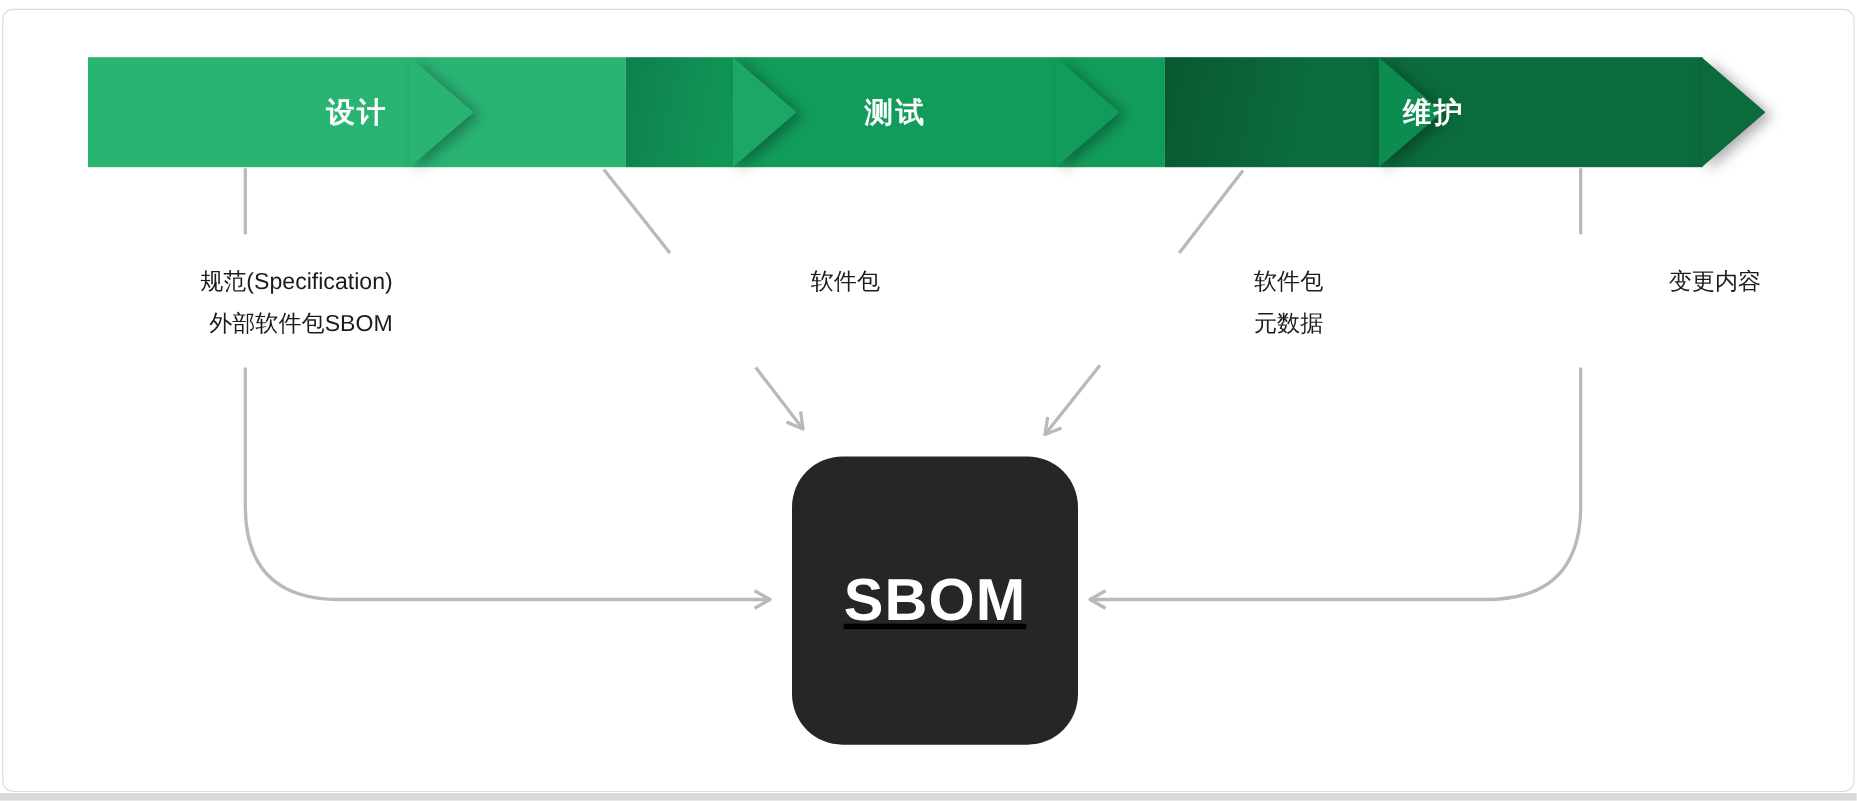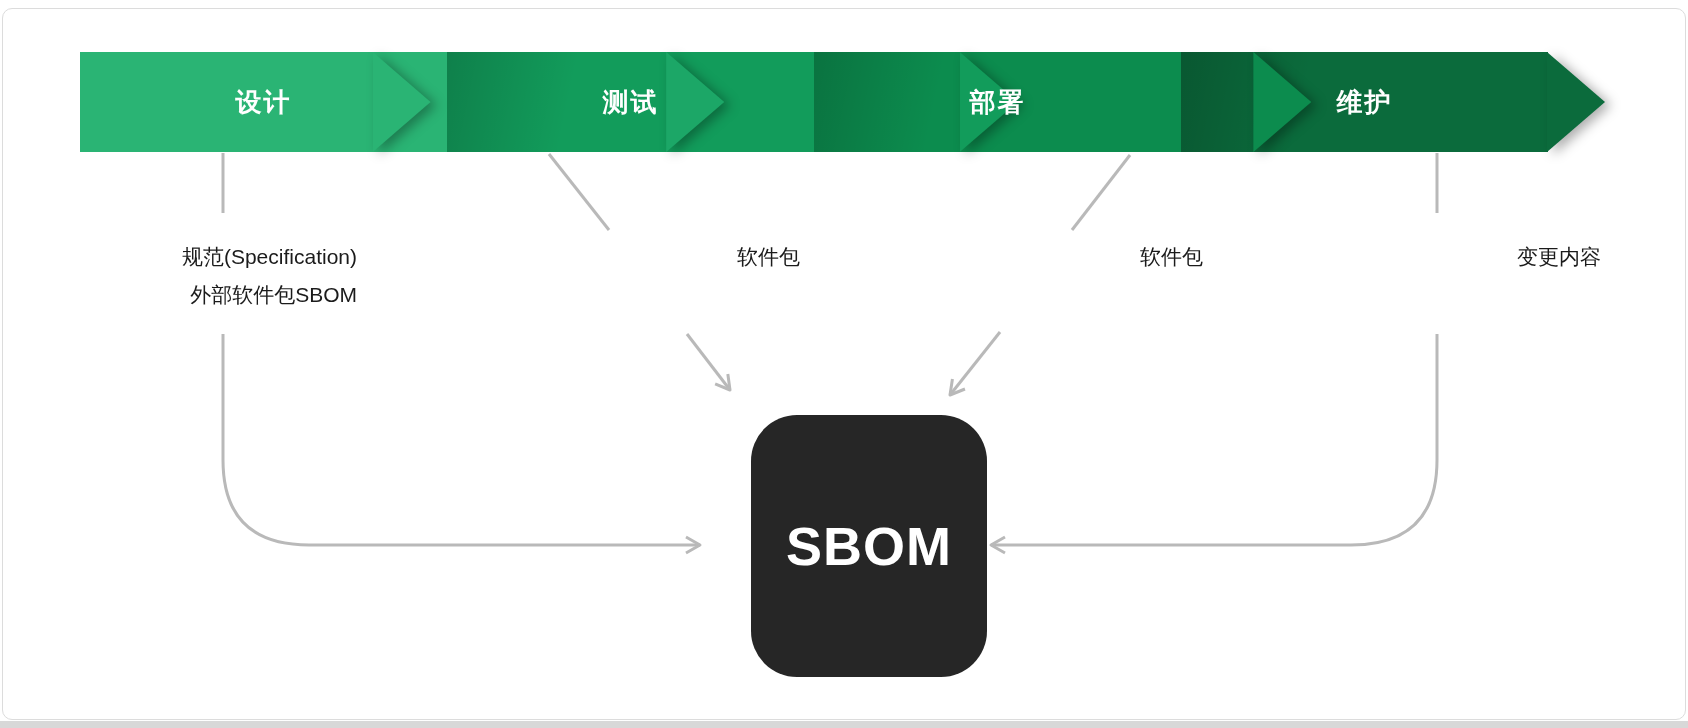--- a/index.html
+++ b/index.html
@@ -85,27 +85,28 @@
     line-height: 38px;
   }
   .annotation-1 { left: 34px;  }
   .annotation-2 { left: 477px; }
   .annotation-3 { left: 880px; }
   .annotation-4 { left: 1278px;}
 
   
   .sbom-box {
     position: absolute;
-    left: 748px; top: 406px;    
-    width: 236px; height: 262px;
+    left: 717px; top: 406px;    
+    width: 260px; height: 262px;
     background: var(--sbom-bg);
     border-radius: 46px;
     display: flex;
     align-items: center;
     justify-content: center;
+    text-decoration: underline;
   }
   .sbom-label {
     color: #ffffff;
     font-size: 54px;
     font-weight: 700;
     letter-spacing: 1px;
   }
 
   
   .connectors {
@@ -133,23 +134,20 @@
 <div class="page">
   <div class="card">
 
     <div class="band">
       <div class="stage" style="--c: #2ab474;">
         <span class="stage-label">设计</span>
       </div>
       <div class="stage shaded" style="--c: #129c5b;">
         <span class="stage-label">测试</span>
       </div>
-      <div class="stage shaded" style="--c: #0c8c4e;">
-        <span class="stage-label">部署</span>
-      </div>
       <div class="stage shaded" style="--c: #0b6b3c;">
         <span class="stage-label">维护</span>
       </div>
 
       <div class="tip-wrap tip-1" style="--c: #2ab474;">
           <div class="tip"></div>
         </div>
       <div class="tip-wrap tip-2" style="--c: #1ca767;">
           <div class="tip"></div>
         </div>
@@ -166,20 +164,21 @@
 
     <div class="annotation annotation-1">
       <div>规范(Specification)</div>
       <div>外部软件包SBOM</div>
     </div>
     <div class="annotation annotation-2">
       <div>软件包</div>
     </div>
     <div class="annotation annotation-3">
       <div>软件包</div>
+      <div>元数据</div>
     </div>
     <div class="annotation annotation-4">
       <div>变更内容</div>
     </div>
 
     <svg class="connectors" viewBox="0 0 1688 728" style="--connector: #b9b9b9;">
       <defs>
         <marker id="arrowV" markerWidth="40" markerHeight="40" viewBox="-20 -20 40 40" refX="0" refY="0" orient="auto" markerUnits="userSpaceOnUse">
           <path d="M -14 -8 L 0 0 L -14 8"></path>
         </marker>

